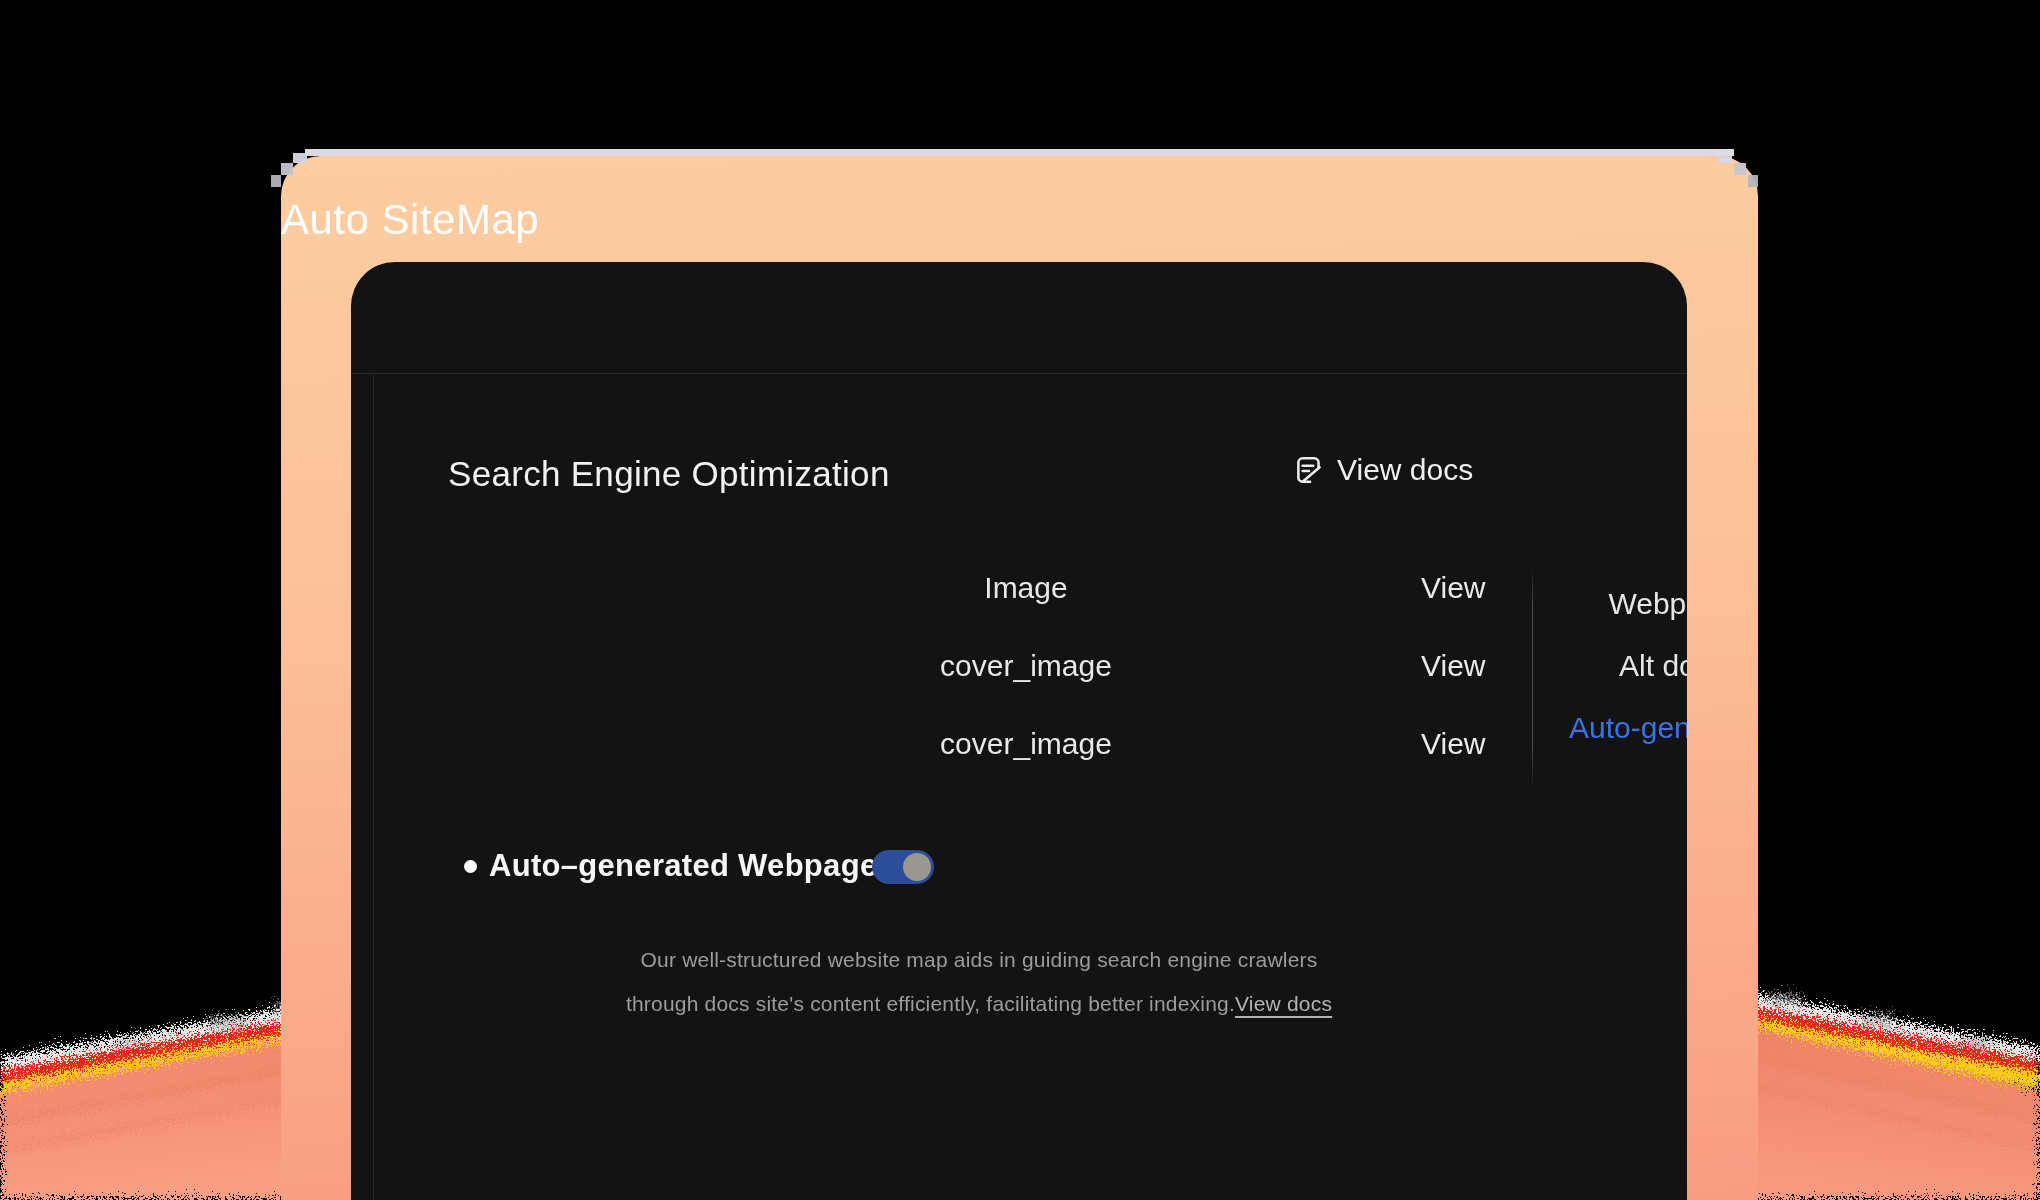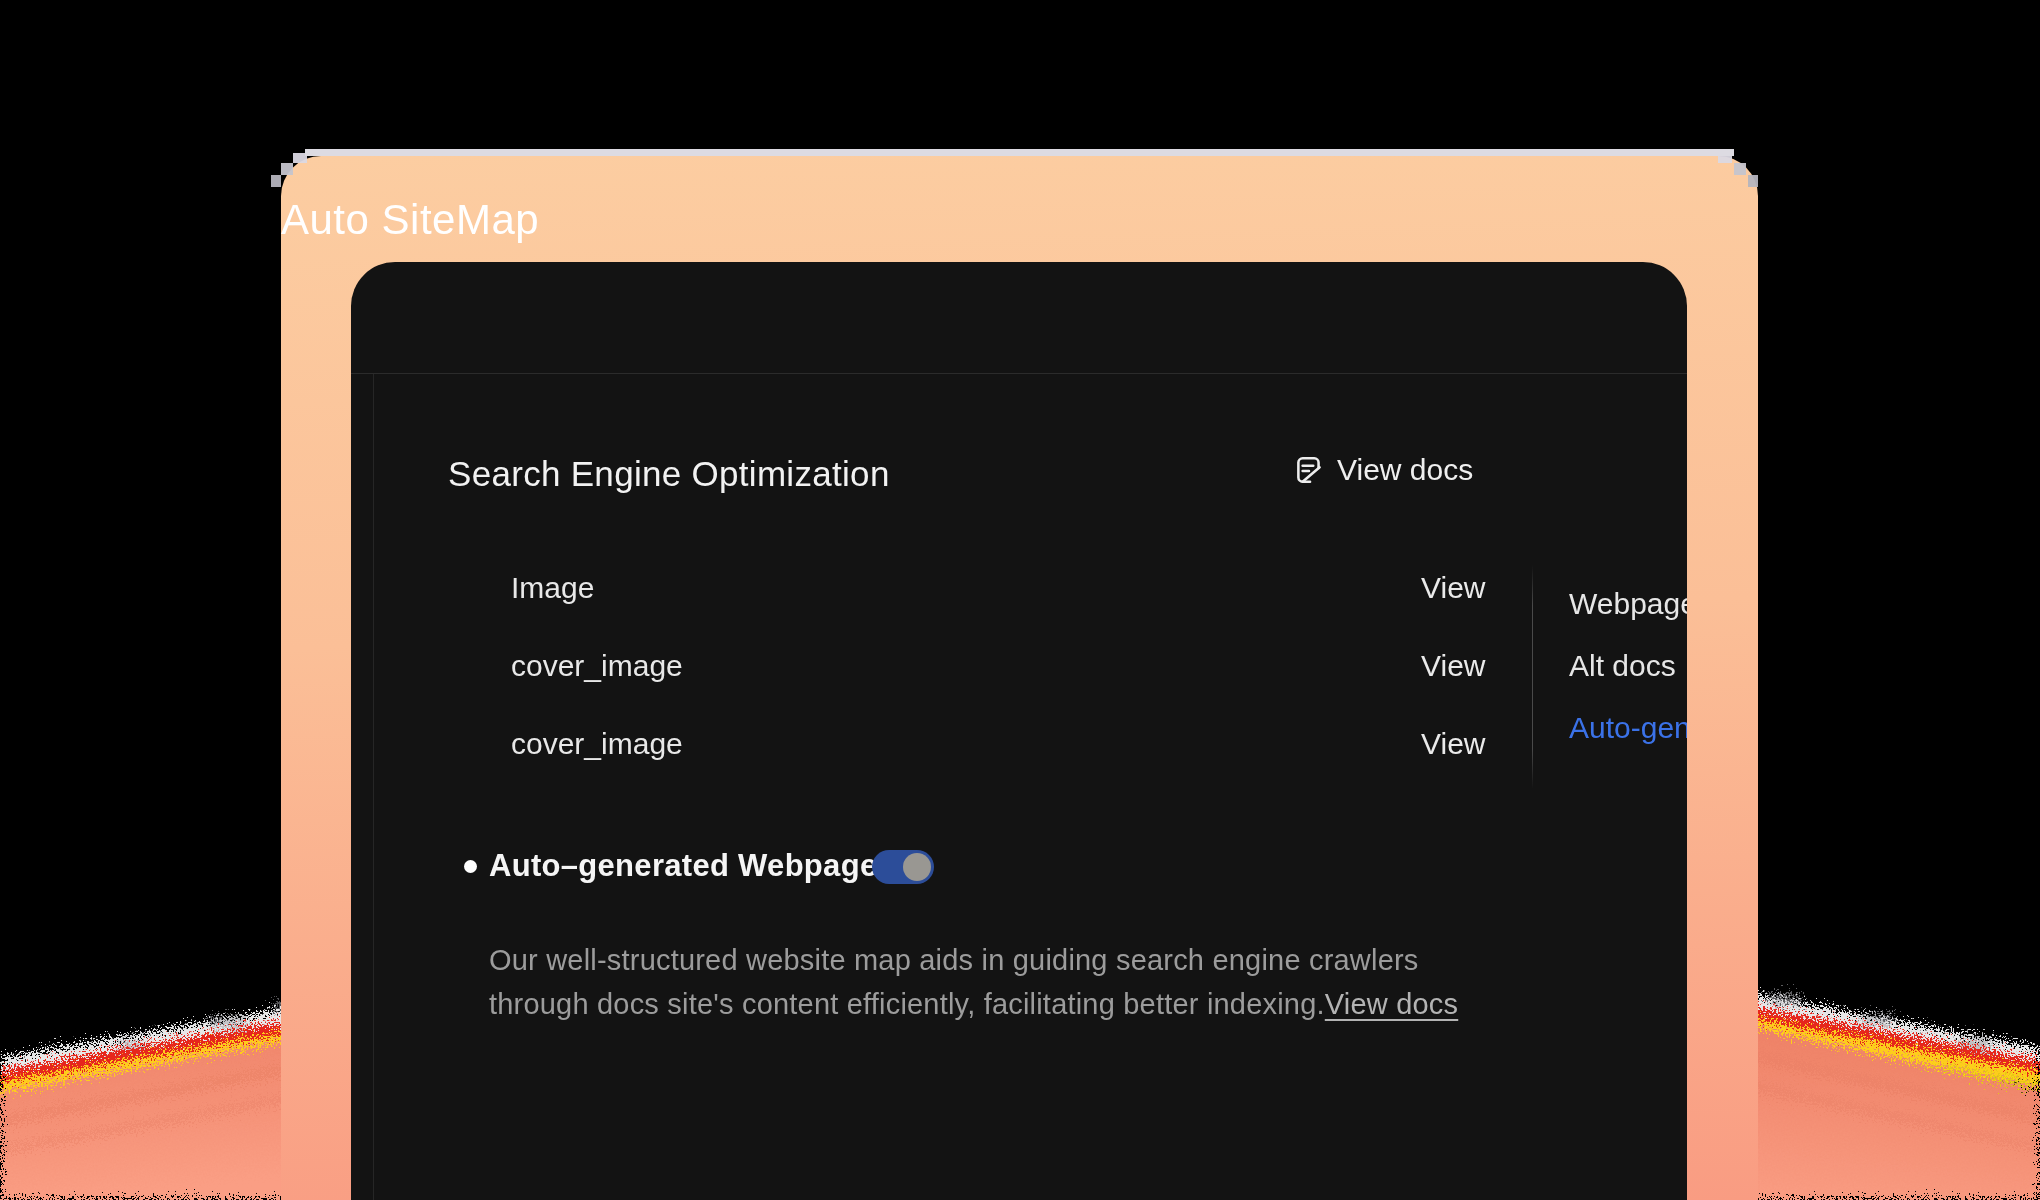--- a/index.html
+++ b/index.html
@@ -35,21 +35,21 @@
         background-size:
           calc(100% - 72px) 7px,
           12px 12px, 14px 10px, 10px 12px,
           12px 12px, 14px 10px, 10px 12px;
         background-repeat:no-repeat;}
   #card-title{position:absolute;left:0;right:0;top:40px;text-align:left;
         font-size:42px;font-weight:500;letter-spacing:.5px;color:#ffffff;}
 
   
   #panel{position:absolute;left:70px;top:106px;width:1336px;height:938px;
-         background:#131313;border-radius:44px 44px 0 0;overflow:hidden;}
+         background:#131313;border-radius:44px 44px 0 0;overflow:hidden;text-align:center;}
   #panel-header-divider{position:absolute;left:0;right:0;top:111px;height:1px;background:#2b2b2b;}
   #panel-vline{position:absolute;left:22px;top:112px;bottom:0;width:1px;background:#262626;}
 
   #seo-heading{position:absolute;left:97px;top:192px;font-size:35px;font-weight:500;
          color:#f2f2f2;letter-spacing:.3px;}
 
   #viewdocs-top{position:absolute;left:941px;top:191px;display:flex;align-items:center;gap:11px;
          color:#efefef;font-size:30px;cursor:pointer;}
   #viewdocs-top svg{display:block;}
 
@@ -67,21 +67,21 @@
 
   
   #bullet-dot{position:absolute;left:113px;top:598px;width:13px;height:13px;border-radius:50%;background:#ffffff;}
   #sitemap-label{position:absolute;left:138px;top:586px;font-size:31px;font-weight:600;
          color:#f5f5f5;letter-spacing:.3px;}
   #sitemap-toggle{position:absolute;left:521px;top:588px;width:62px;height:34px;border-radius:17px;
          background:#2c4d99;cursor:pointer;}
   #sitemap-toggle .knob{position:absolute;right:3px;top:3px;width:28px;height:28px;border-radius:50%;background:#999792;}
 
   
-  #description{position:absolute;left:138px;top:676px;width:980px;font-size:29px;
+  #description{position:absolute;left:138px;top:676px;width:980px;font-size:21px;
          line-height:44px;color:#9c9c9c;letter-spacing:.2px;}
   #description .doc-link{color:#b3b3b3;text-decoration:underline;text-underline-offset:5px;cursor:pointer;}
 </style>
 </head>
 <body>
 
 <div id="stage">
 
   <svg width="0" height="0" style="position:absolute" aria-hidden="true">
     <defs>

